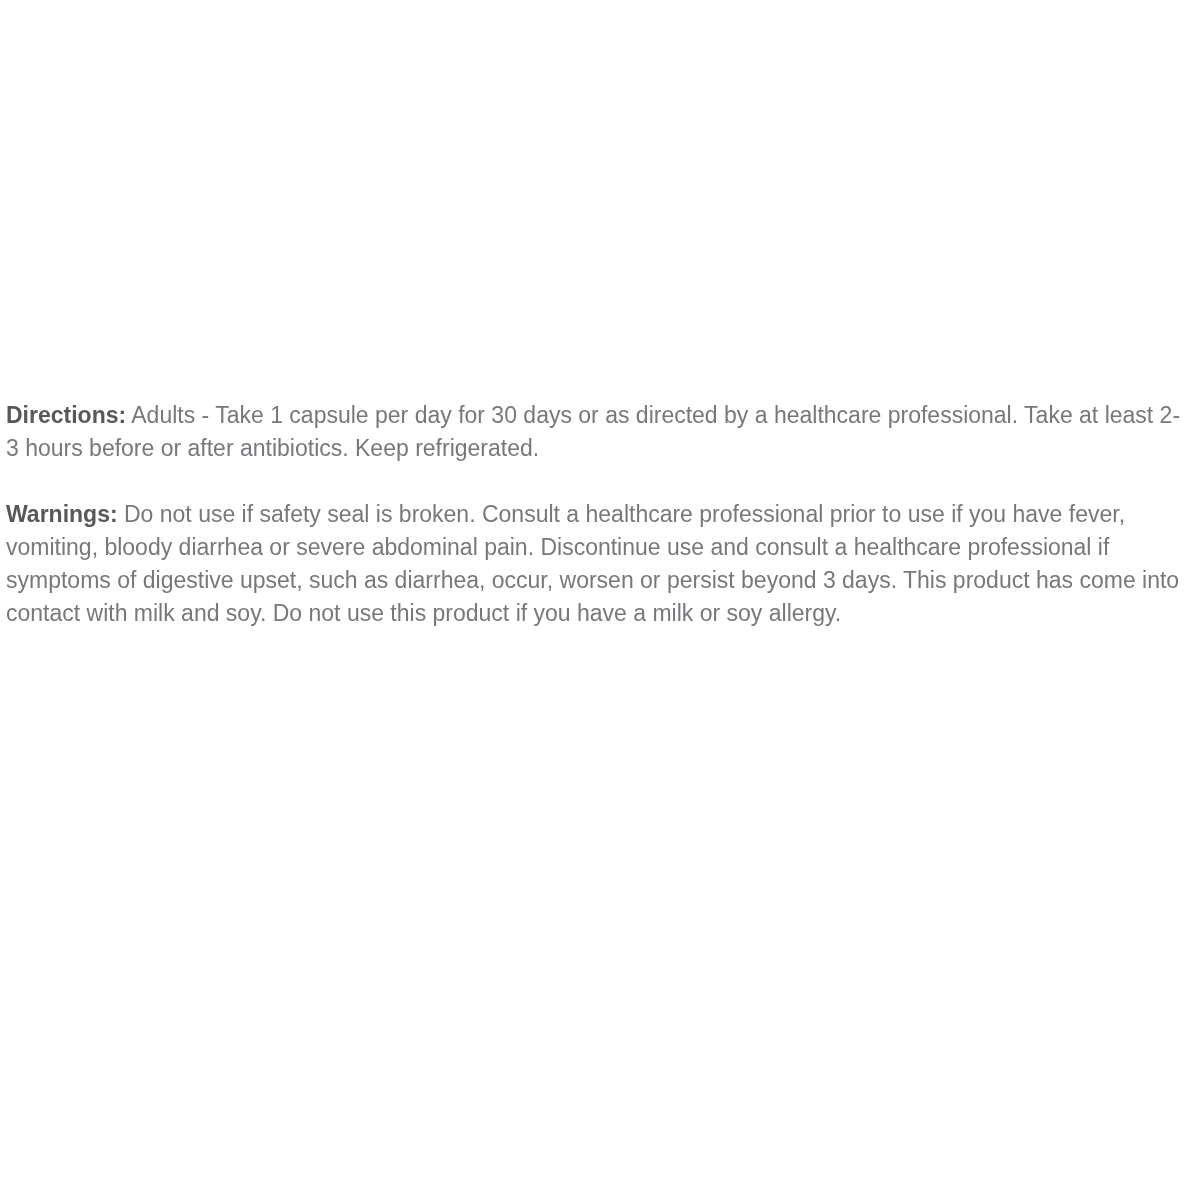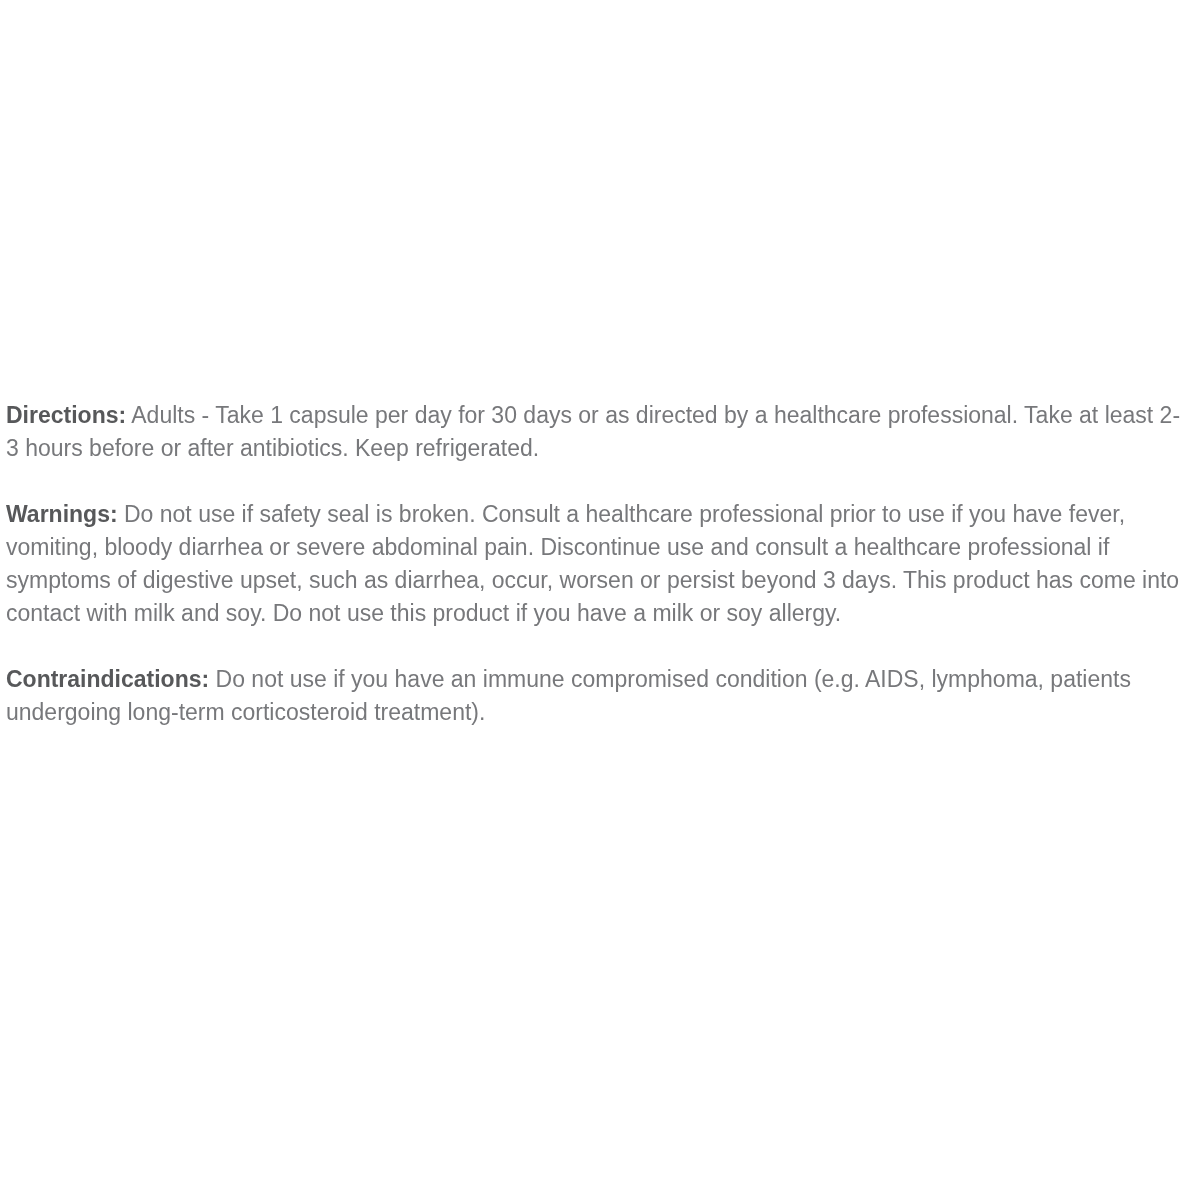--- a/index.html
+++ b/index.html
@@ -33,14 +33,13 @@
 </style>
 </head>
 <body>
 
 <div class="content">
   <p><strong class="section-label">Directions:</strong> <span>Adults - Take 1 capsule per day for 30 days or as directed by a healthcare professional. Take at least 2-3 hours before or after antibiotics. Keep refrigerated.</span></p>
 
 
   <p><strong class="section-label">Warnings:</strong> <span>Do not use if safety seal is broken. Consult a healthcare professional prior to use if you have fever, vomiting, bloody diarrhea or severe abdominal pain. Discontinue use and consult a healthcare professional if symptoms of digestive upset, such as diarrhea, occur, worsen or persist beyond 3 days. This product has come into contact with milk and soy. Do not use this product if you have a milk or soy allergy.</span></p>
 
-  <p><strong class="section-label">Contraindications:</strong> <span>Do not use if you have an immune compromised condition (e.g. AIDS, lymphoma, patients undergoing long-term corticosteroid treatment).</span></p>
 </div>
 
 </body></html>

